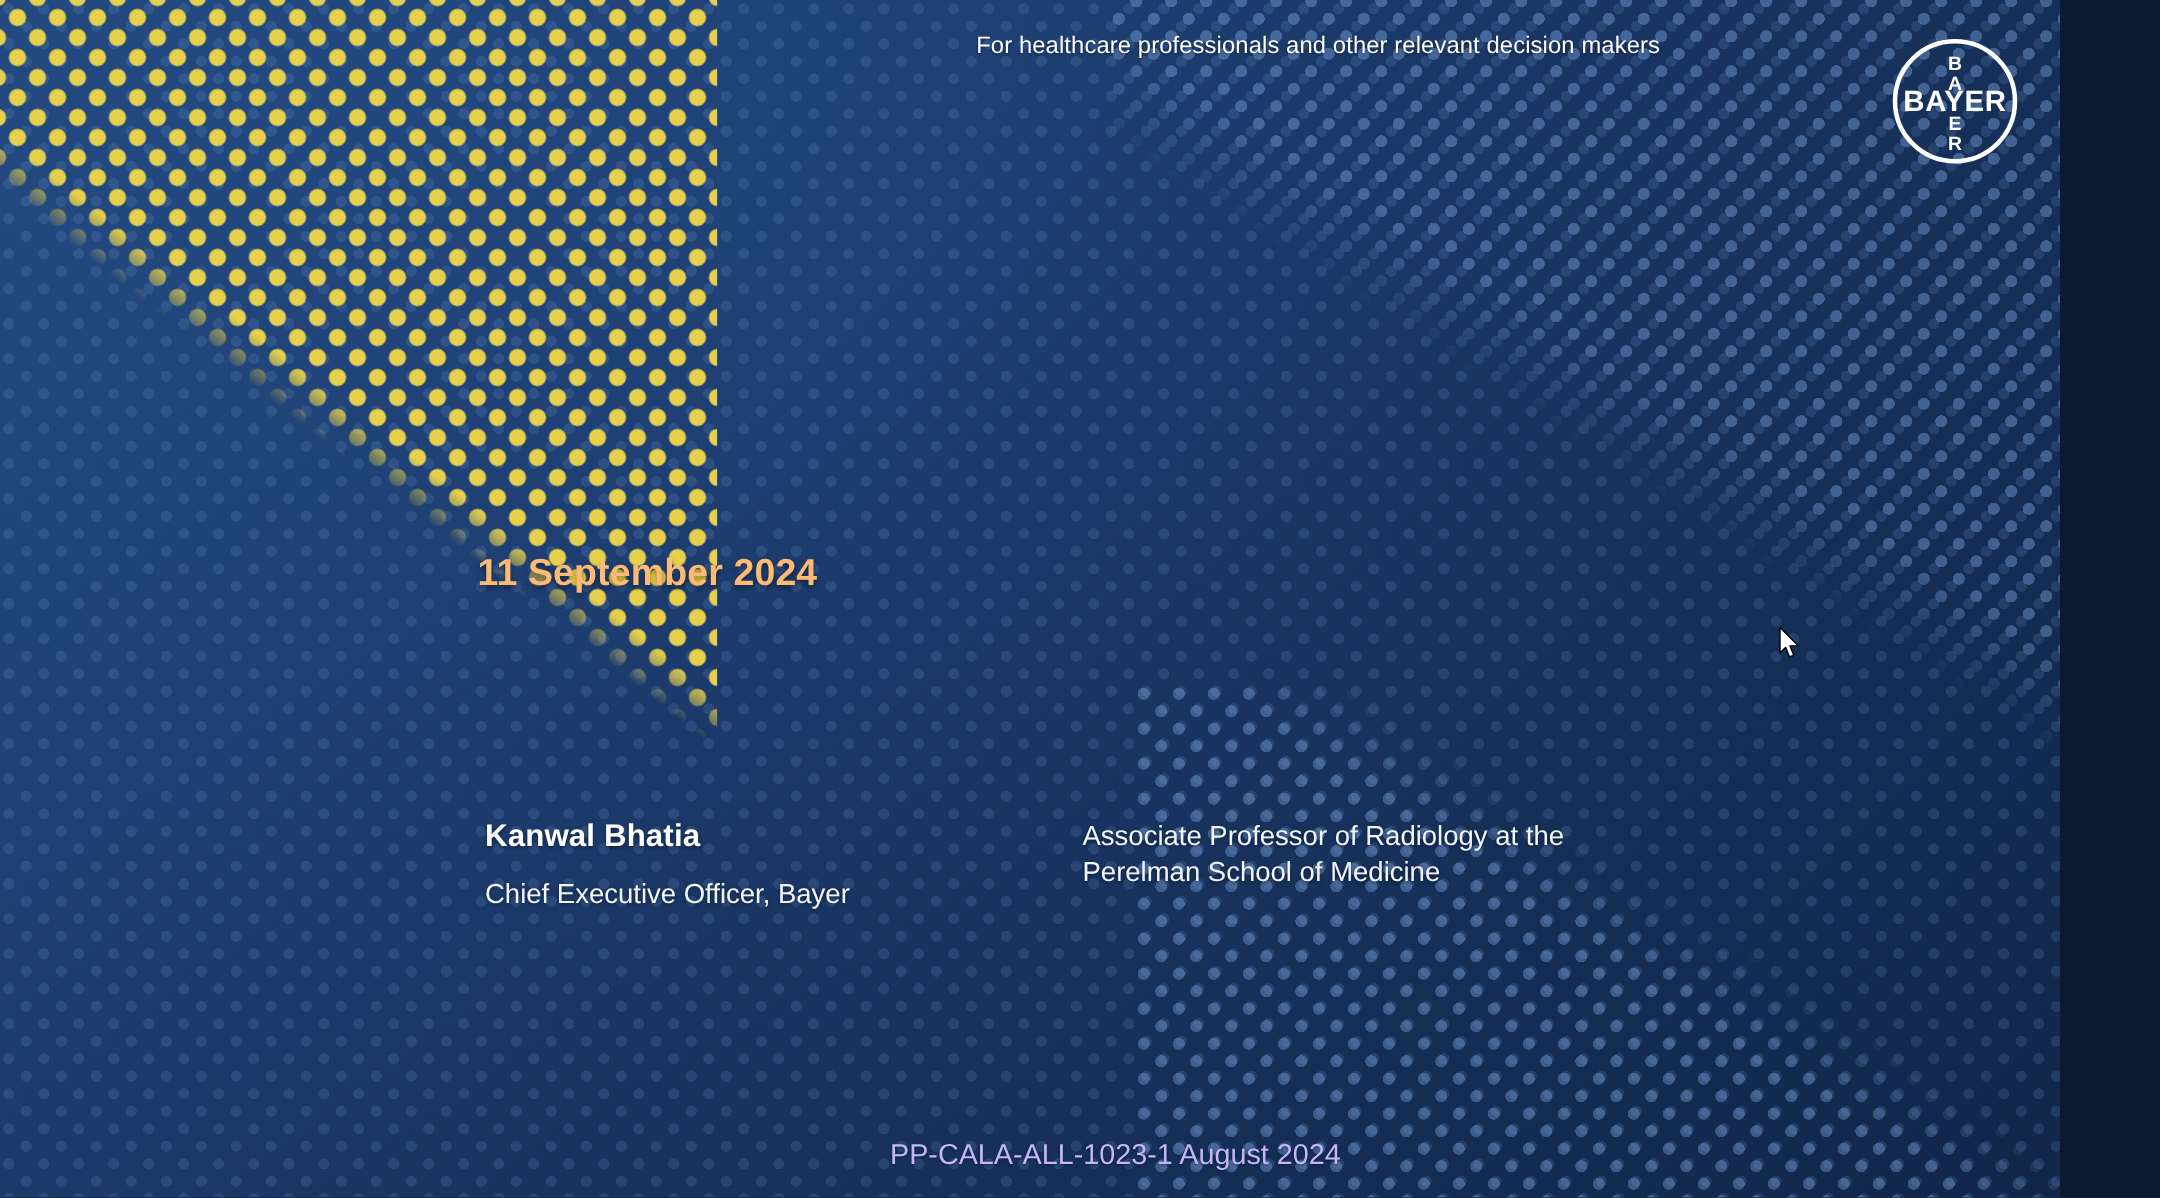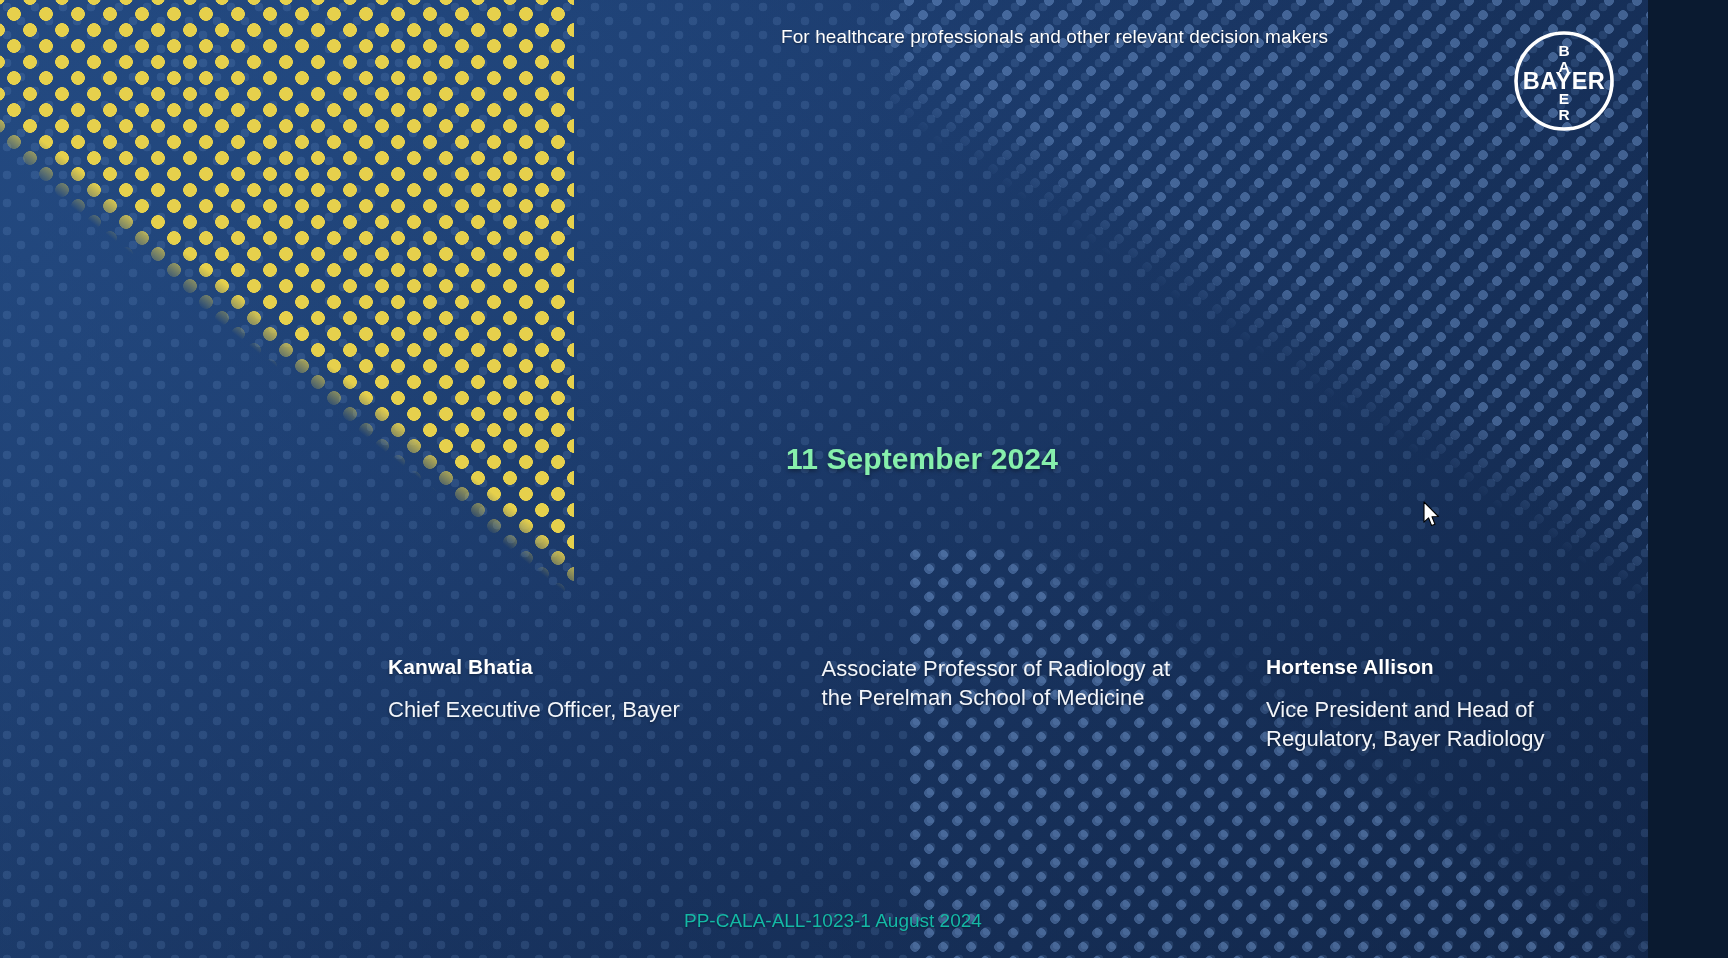--- a/index.html
+++ b/index.html
@@ -120,40 +120,39 @@
     line-height: 1.17;
     font-weight: bold;
     color: #ffffff;
     letter-spacing: -0.3px;
     text-shadow: 0 2px 5px rgba(0,0,0,0.40);
   }
   .slide-date {
     margin: 64px 0 0 0;
     font-size: 30px;
     font-weight: bold;
-    color: #86efac;
+    color: #fdba74;
     letter-spacing: 0.1px;
     text-shadow: 0 2px 4px rgba(0,0,0,0.40);
-    text-align: center;
   }
 
   .speakers {
     position: absolute;
     left: 386px;
     top: 655px;
     right: 60px;
     display: flex;
     gap: 60px;
   }
   .speaker { width: 420px; }
   .speaker:nth-child(2) { width: 430px; }
   .speaker:nth-child(3) { width: 360px; }
 
   .speaker-name {
-    font-size: 21px;
+    font-size: 25px;
     font-weight: bold;
     color: #ffffff;
     letter-spacing: 0.1px;
     margin: 0 0 17px 0;
     text-shadow: 0 1px 3px rgba(0,0,0,0.40);
   }
   .speaker-role {
     font-size: 22px;
     line-height: 1.30;
     color: #f2f5fa;
@@ -173,24 +172,24 @@
     position: absolute;
     left: 44px;
     top: 0;
     font-size: 19px;
     color: #ffffff;
     white-space: nowrap;
     text-shadow: 0 1px 2px rgba(0,0,0,0.45);
   }
   .footer-code {
     position: absolute;
-    left: 684px;
+    left: 712px;
     top: 0;
-    font-size: 19px;
-    color: #14b8a6;
+    font-size: 23px;
+    color: #c4b5fd;
     white-space: nowrap;
     text-shadow: 0 1px 2px rgba(0,0,0,0.45);
   }
 
   
   .cursor {
     position: absolute;
     left: 1422px;
     top: 501px;
     width: 20px;
@@ -232,24 +231,20 @@
     </div>
 
     <div class="speakers">
       <div class="speaker">
         <div class="speaker-name">Kanwal Bhatia</div>
         <div class="speaker-role">Chief Executive Officer, Bayer</div>
       </div>
       <div class="speaker">
         <div class="speaker-role">Associate Professor of Radiology at the Perelman School of Medicine</div>
       </div>
-      <div class="speaker">
-        <div class="speaker-name">Hortense Allison</div>
-        <div class="speaker-role">Vice President and Head of Regulatory, Bayer Radiology</div>
-      </div>
     </div>
 
     <div class="footer">
       <div class="footer-code">PP-CALA-ALL-1023-1  August 2024</div>
     </div>
 
     <div class="cursor">
       <svg viewBox="0 0 20 28" xmlns="http://www.w3.org/2000/svg">
         <path d="M2 1 L2 21.2 L6.6 16.9 L9.6 24.6 L13.0 23.2 L10.0 15.7 L16.4 15.5 Z" fill="#ffffff" stroke="#000000" stroke-width="1.1" stroke-linejoin="round"></path>
       </svg>

